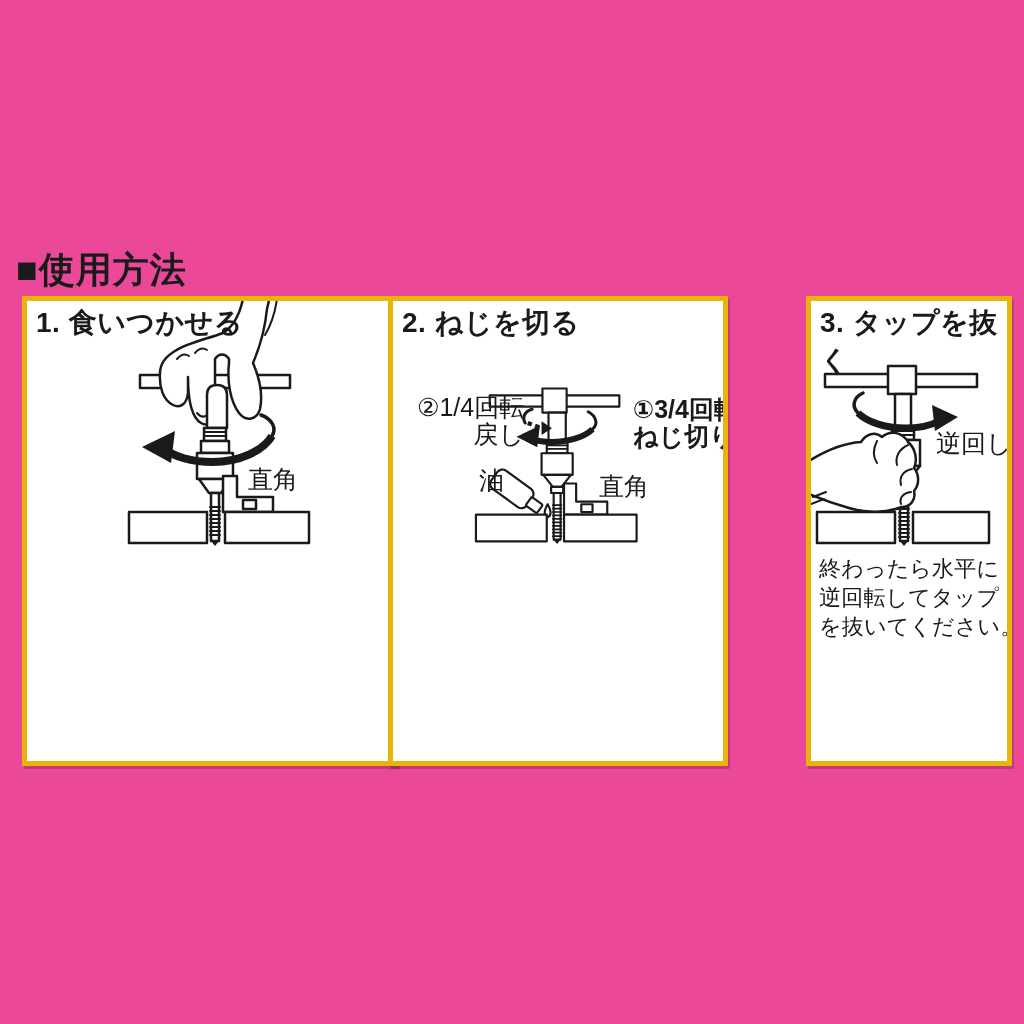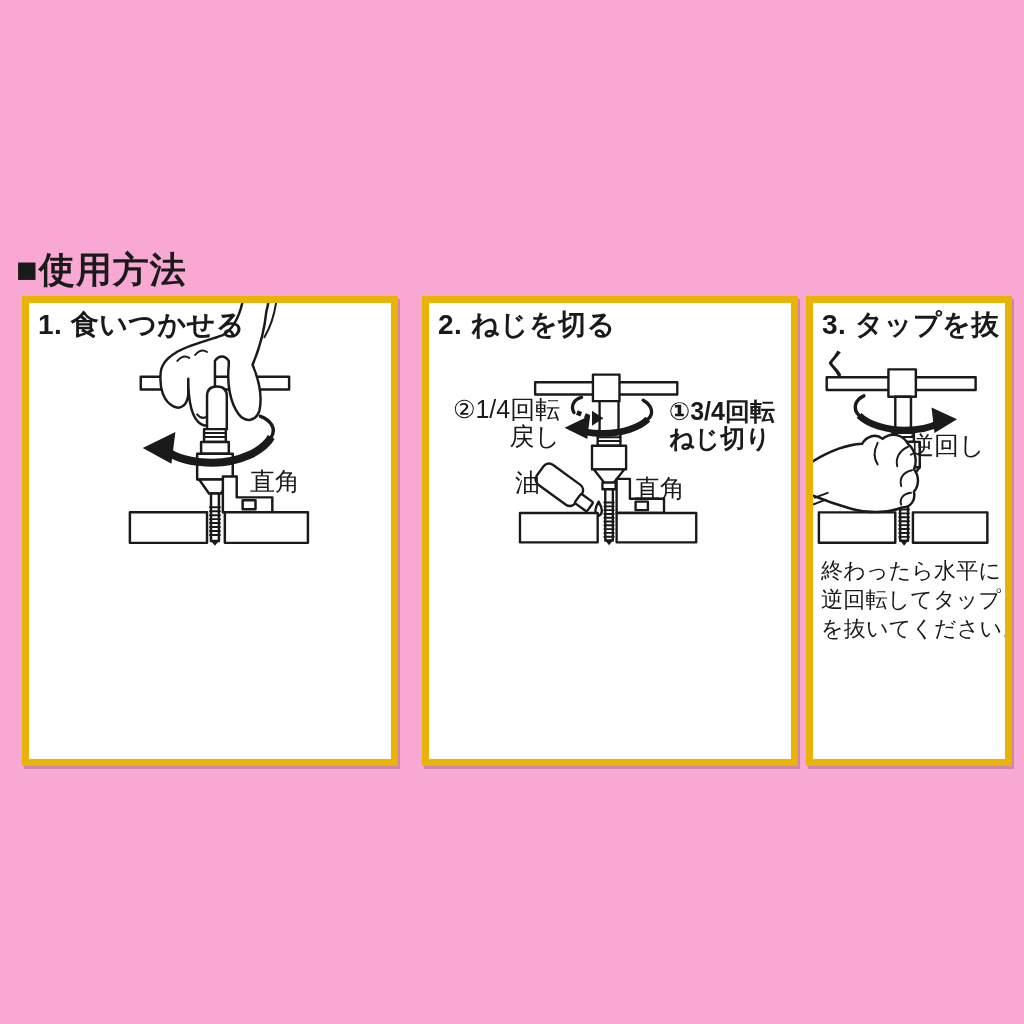--- a/index.html
+++ b/index.html
@@ -1,31 +1,31 @@
 <!DOCTYPE html>
 <html><head>
 <meta charset="utf-8">
 <style>
   html,body { margin:0; padding:0; background:#ffffff; }
   body {
     width:1024px; height:1024px; position:relative; overflow:hidden;
     font-family:"Liberation Sans","DejaVu Sans",sans-serif; color:#1a1a1a;
   }
-  .sheet { position:absolute; inset:0; background:#f9a8d4; }
+  .sheet { position:absolute; inset:0; background:#ec4899; }
   .title {
     position:absolute; left:16px; top:246px; margin:0;
     font-size:36px; font-weight:bold; letter-spacing:1px;
   }
   .panel {
     position:absolute; top:296px; height:470px; box-sizing:border-box;
-    background:#fff; border:7px solid #eab308; overflow:hidden;
+    background:#fff; border:5px solid #eab308; overflow:hidden;
     box-shadow:2px 3px 0 rgba(0,0,0,0.18);
   }
   .p1 { left:22px;  width:376px; }
-  .p2 { left:422px; width:376px; }
+  .p2 { left:388px; width:340px; }
   .p3 { left:806px; width:206px; }
   .hdr {
     position:absolute; left:9px; top:3px; margin:0; z-index:3;
     font-size:28px; font-weight:bold; letter-spacing:0.5px;
   }
   .fig { position:absolute; left:0; top:0; width:100%; height:100%; z-index:1; }
   .body {
     position:absolute; left:8px; top:253px; margin:0; z-index:3;
     font-size:22px; line-height:29px; white-space:pre; letter-spacing:0.2px;
   }
@@ -228,20 +228,20 @@
           C108,173 109,183 103,190 C105,198 100,206 91,206
           C76,212 54,212 38,207 C24,203 10,198 -2,193 Z"></path>
         <path class="thin" d="M97,144 C88,148 84,156 86,164"></path>
         <path class="thin" d="M101,168 C92,170 88,176 90,184"></path>
         <path class="thin" d="M100,191 C92,192 88,197 90,203"></path>
         <path class="thin" d="M66,140 C62,148 62,156 66,162"></path>
         <path class="thin" d="M2,196 L15,191 M0,203 L13,198"></path>
       </g>
     </svg>
 
-    <div class="lbl" style="left:96px; top:129px;text-align:right;">逆回し</div>
+    <div class="lbl" style="left:125px; top:129px;text-align:right;">逆回し</div>
 
     <p class="body">終わったら水平に
 逆回転してタップ
 を抜いてください。</p>
   </section>
 
 </div>
 
 </body></html>

